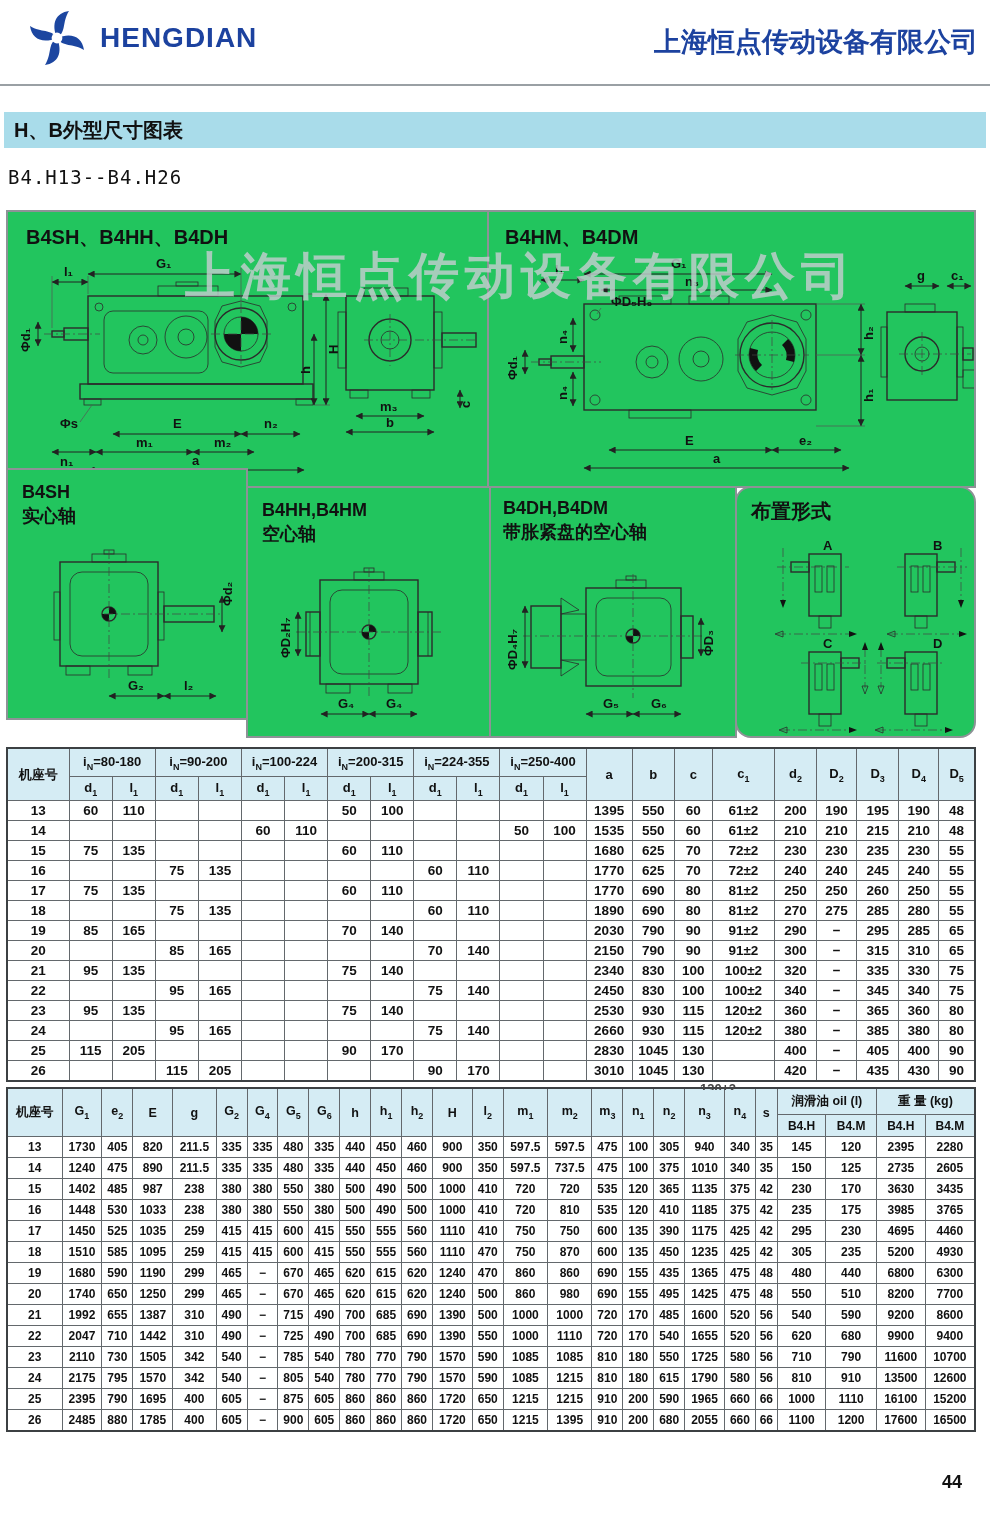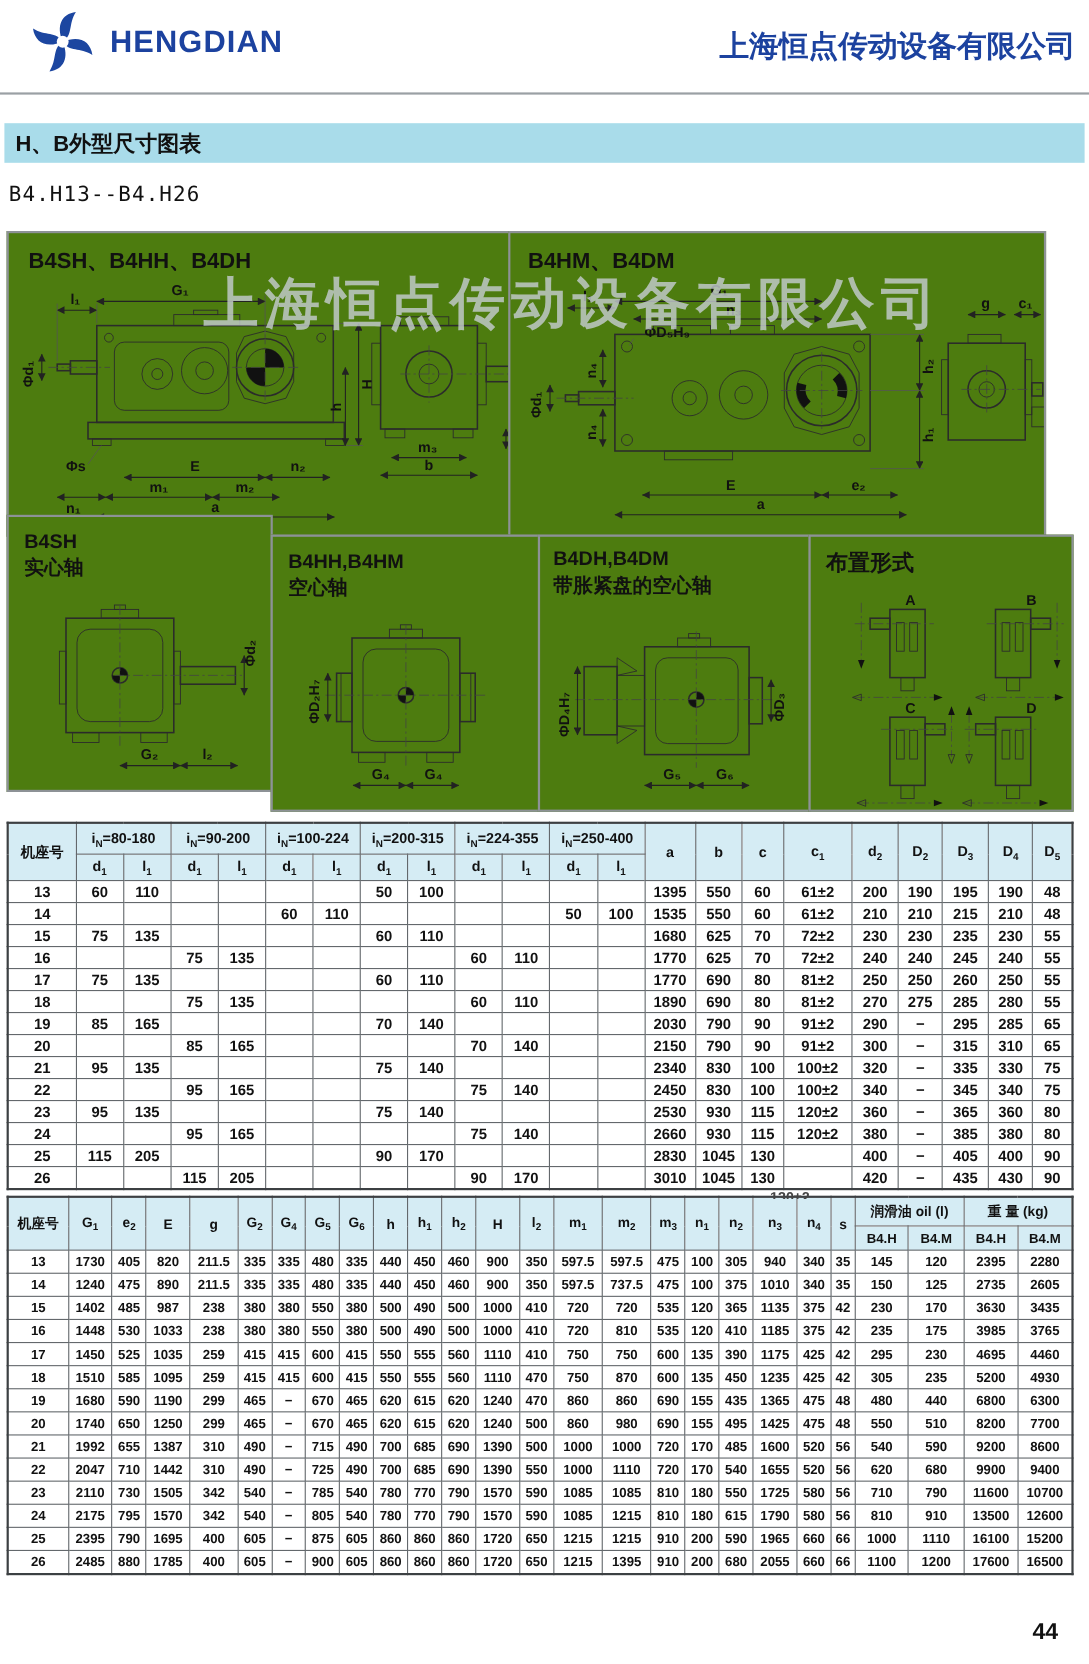--- a/index.html
+++ b/index.html
@@ -10,27 +10,27 @@
   .logo-wrap{position:absolute;left:26px;top:8px;display:flex;align-items:center;gap:12px;}
   .logo-text{font-size:28px;font-weight:bold;color:#1c429f;letter-spacing:1px;}
   .company{position:absolute;right:12px;top:24px;font-size:27px;font-weight:bold;color:#1c429f;}
   .hr{position:absolute;left:0;right:0;top:84px;border-top:2px solid #9aa0a4;}
   .title-bar{position:absolute;left:4px;right:4px;top:112px;height:36px;background:#a9dcea;
              display:flex;align-items:center;padding-left:10px;font-size:20px;font-weight:bold;}
   .model-range{position:absolute;left:8px;top:166px;font-size:19px;
                font-family:"DejaVu Sans Mono",monospace;letter-spacing:1px;}
 
   
-  .dbox{position:absolute;border:2px solid #8d9296;background:#4d7c0f;box-sizing:border-box;}
+  .dbox{position:absolute;border:2px solid #8d9296;background:#22c55e;box-sizing:border-box;}
   #box1{left:6px;top:210px;width:483px;height:278px;}
-  #box2{left:462px;top:210px;width:489px;height:278px;}
+  #box2{left:487px;top:210px;width:489px;height:278px;}
   #box3{left:6px;top:468px;width:242px;height:252px;}
   #box4{left:246px;top:486px;width:245px;height:252px;}
   #box5{left:489px;top:486px;width:248px;height:252px;}
-  #box6{left:735px;top:486px;width:241px;height:252px;}
+  #box6{left:735px;top:486px;width:241px;height:252px;border-radius:16px;}
   .watermark{position:absolute;left:185px;top:243px;z-index:6;font-size:50px;font-weight:bold;
              color:#c7ced2;opacity:.8;letter-spacing:6px;pointer-events:none;white-space:nowrap;}
 
   
   svg text{font-family:"Liberation Sans","DejaVu Sans",sans-serif;}
   .dtitle{font-size:20px;font-weight:bold;fill:#111;}
   .dtitle2{font-size:18px;font-weight:bold;fill:#111;}
   .ln{fill:none;stroke:#2b2b2b;stroke-width:1.4;}
   .thin{fill:none;stroke:#2b2b2b;stroke-width:.8;}
   .dim{fill:none;stroke:#222;stroke-width:1;}
@@ -49,21 +49,21 @@
   sub{font-size:9px;}
   #t1 thead tr:nth-child(1) th{height:27px;}
   #t1 thead tr:nth-child(2) th{height:23px;}
   #t1 td{font-size:13.5px;font-weight:bold;height:19px;}
   #t2 thead tr:nth-child(1) th{height:25px;font-size:12.5px;}
   #t2 thead tr:nth-child(2) th{height:21px;font-size:12px;}
   #t2 td{font-size:12px;font-weight:bold;height:20px;}
 
   .c1-overflow{position:absolute;left:700px;top:1081px;width:66px;height:9px;overflow:hidden;
                font-size:13px;font-weight:bold;color:#444;z-index:3;}
-  .page-num{position:absolute;right:28px;top:1472px;font-size:21px;font-weight:bold;}
+  .page-num{position:absolute;right:28px;top:1472px;font-size:18px;font-weight:bold;}
 </style>
 </head>
 <body>
 
 <svg width="0" height="0" style="position:absolute" aria-hidden="true">
   <defs>
     <marker id="ar" viewBox="0 0 10 10" refX="9.5" refY="5" markerWidth="9" markerHeight="7" orient="auto-start-reverse">
       <path d="M0,0 L10,5 L0,10 z" fill="#222"></path>
     </marker>
   </defs>

